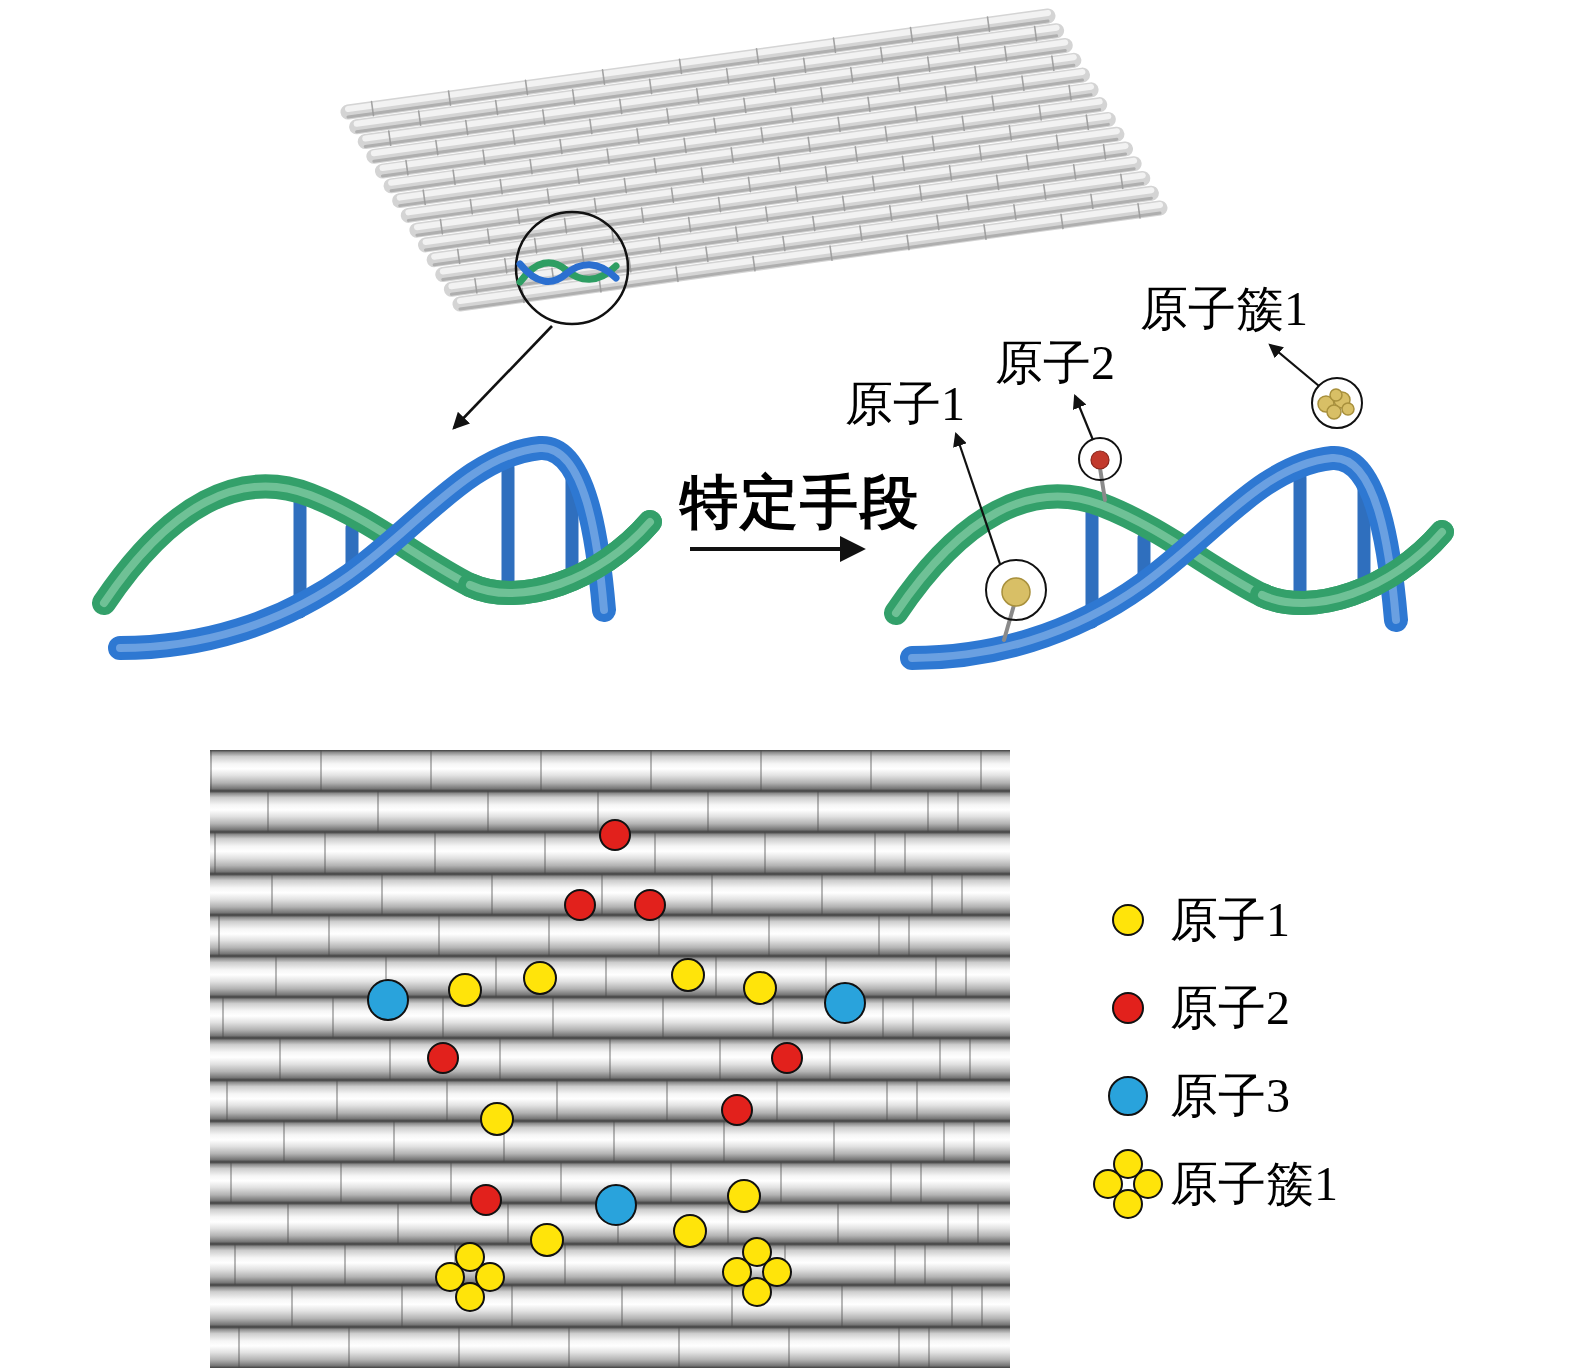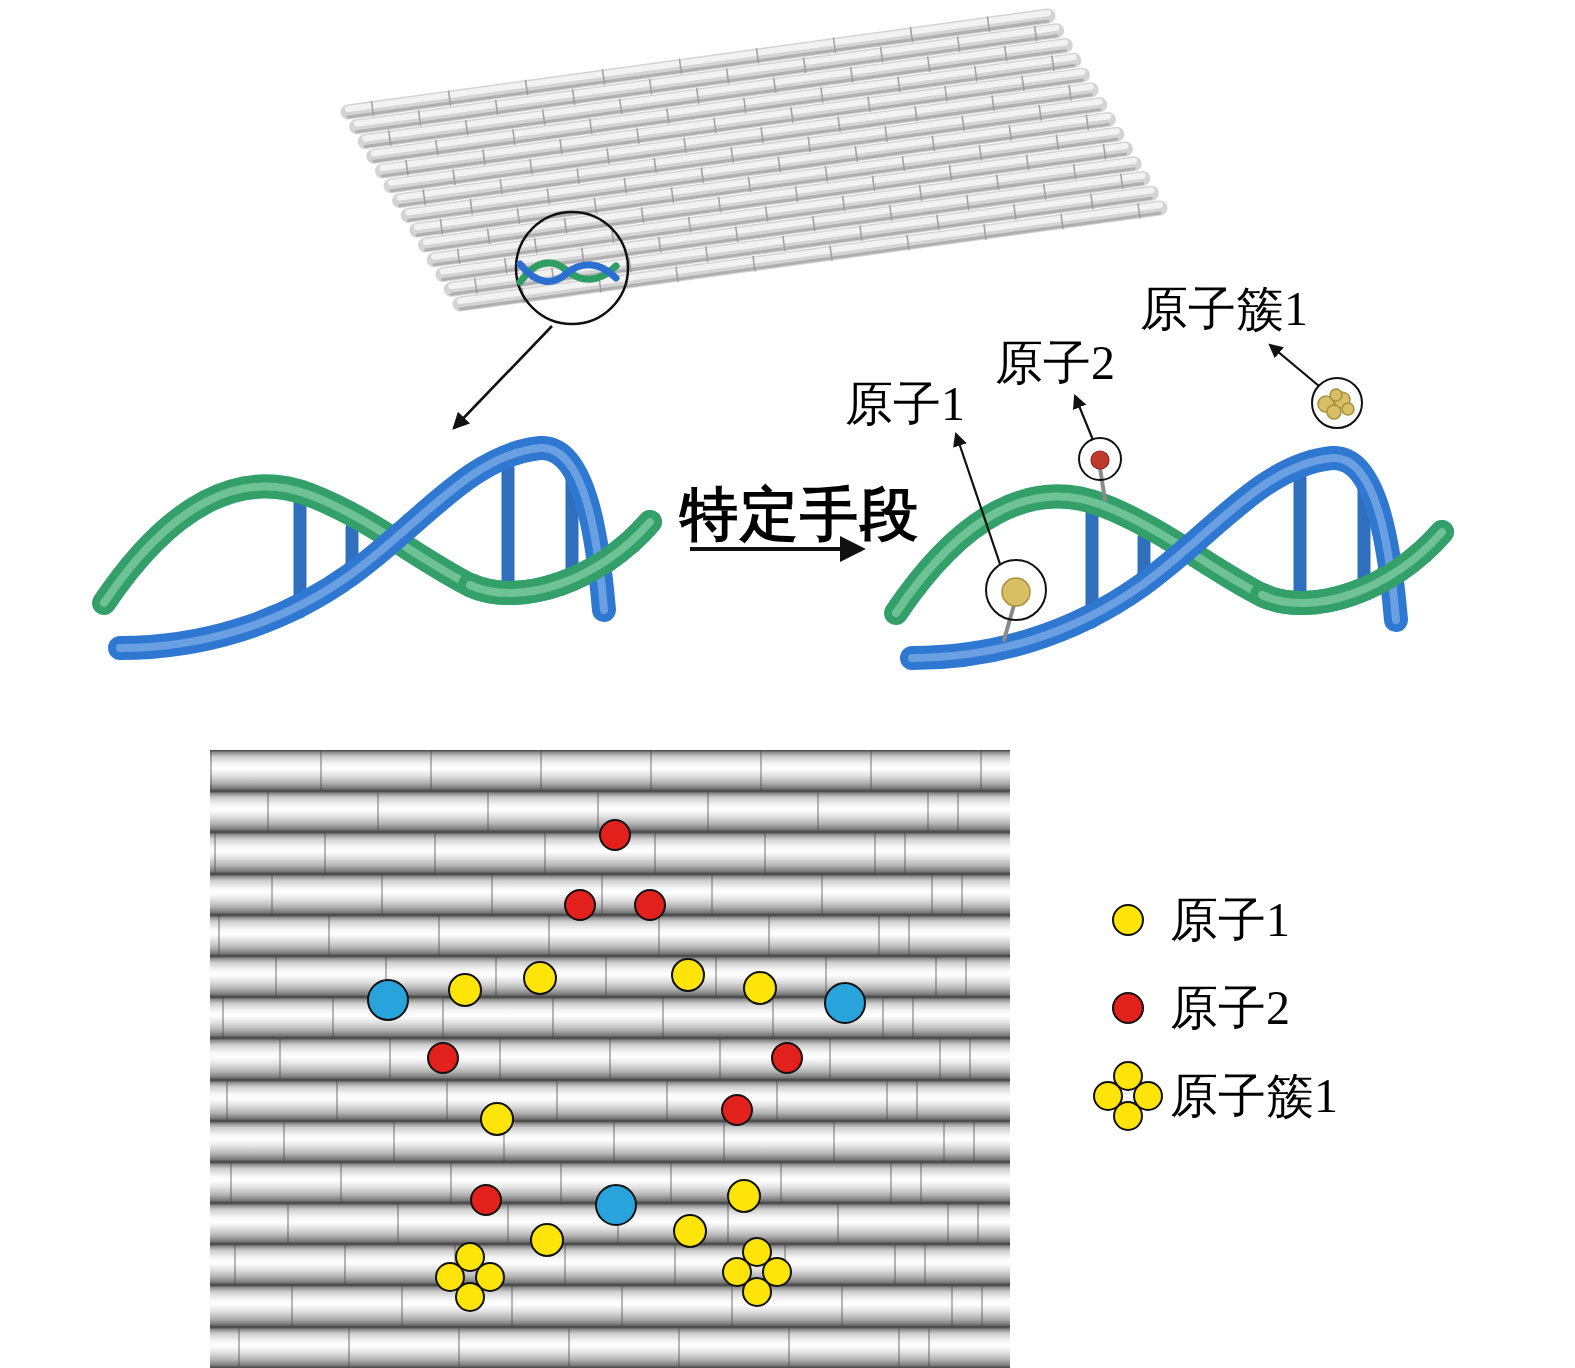--- a/index.html
+++ b/index.html
@@ -22,21 +22,21 @@
   .ann-line{stroke:#111;stroke-width:2.2;fill:none;}
   .ann-line.thick{stroke-width:2.6;}
   .proc-arrow{stroke:#111;stroke-width:4;}
   .ann-circle{fill:none;stroke:#111;stroke-width:2;}
   .stick{stroke:#8a8a8a;stroke-width:4;stroke-linecap:round;}
   .atom-y{fill:var(--atom-gold,#D8BF66);stroke:#a8903c;stroke-width:1.5;}
   .atom-r{fill:var(--atom-red-small,#C2392C);stroke:#8c2419;stroke-width:1.2;}
 
   
   .label{position:absolute;transform:translate(-50%,-50%);white-space:nowrap;line-height:1;}
-  .process{font-size:58px;font-weight:700;letter-spacing:2px;margin-top:12px;}
+  .process{font-size:58px;font-weight:700;letter-spacing:2px;}
   .ann{font-size:48px;}
 
   
   .platform-top{position:absolute;left:210px;top:750px;width:800px;height:618px;overflow:hidden;}
   .rod-row{width:100%;}
   .markers{position:absolute;left:0;top:0;width:100%;height:100%;}
   .marker{position:absolute;border:2px solid #111;border-radius:50%;box-sizing:border-box;transform:translate(-50%,-50%);}
   .cluster{position:absolute;width:70px;height:70px;transform:translate(-50%,-50%);}
   .cluster .c{position:absolute;width:30px;height:30px;border-radius:50%;border:2px solid #111;box-sizing:border-box;}
 
@@ -337,20 +337,26 @@
         <div class="legend-label">原子1</div>
       </div>
       <div class="legend-row">
         <div class="legend-icon-box">
           <div class="legend-dot" style="height: 32px; width: 32px; background: rgb(226, 33, 28);"></div>
         </div>
         <div class="legend-label">原子2</div>
       </div>
       <div class="legend-row">
         <div class="legend-icon-box">
+          <div class="legend-dot" style="height: 40px; width: 40px; background: rgb(41, 163, 220);"></div>
+        </div>
+        <div class="legend-label">原子3</div>
+      </div>
+      <div class="legend-row">
+        <div class="legend-icon-box">
           <div class="cluster legend-cluster">
             <div class="c" style="left: 20px; top: 0px; background: rgb(255, 228, 10);"></div>
             <div class="c" style="left: 20px; top: 40px; background: rgb(255, 228, 10);"></div>
             <div class="c" style="left: 0px; top: 20px; background: rgb(255, 228, 10);"></div>
             <div class="c" style="left: 40px; top: 20px; background: rgb(255, 228, 10);"></div>
           </div>
         </div>
         <div class="legend-label">原子簇1</div>
       </div>
     </div>

